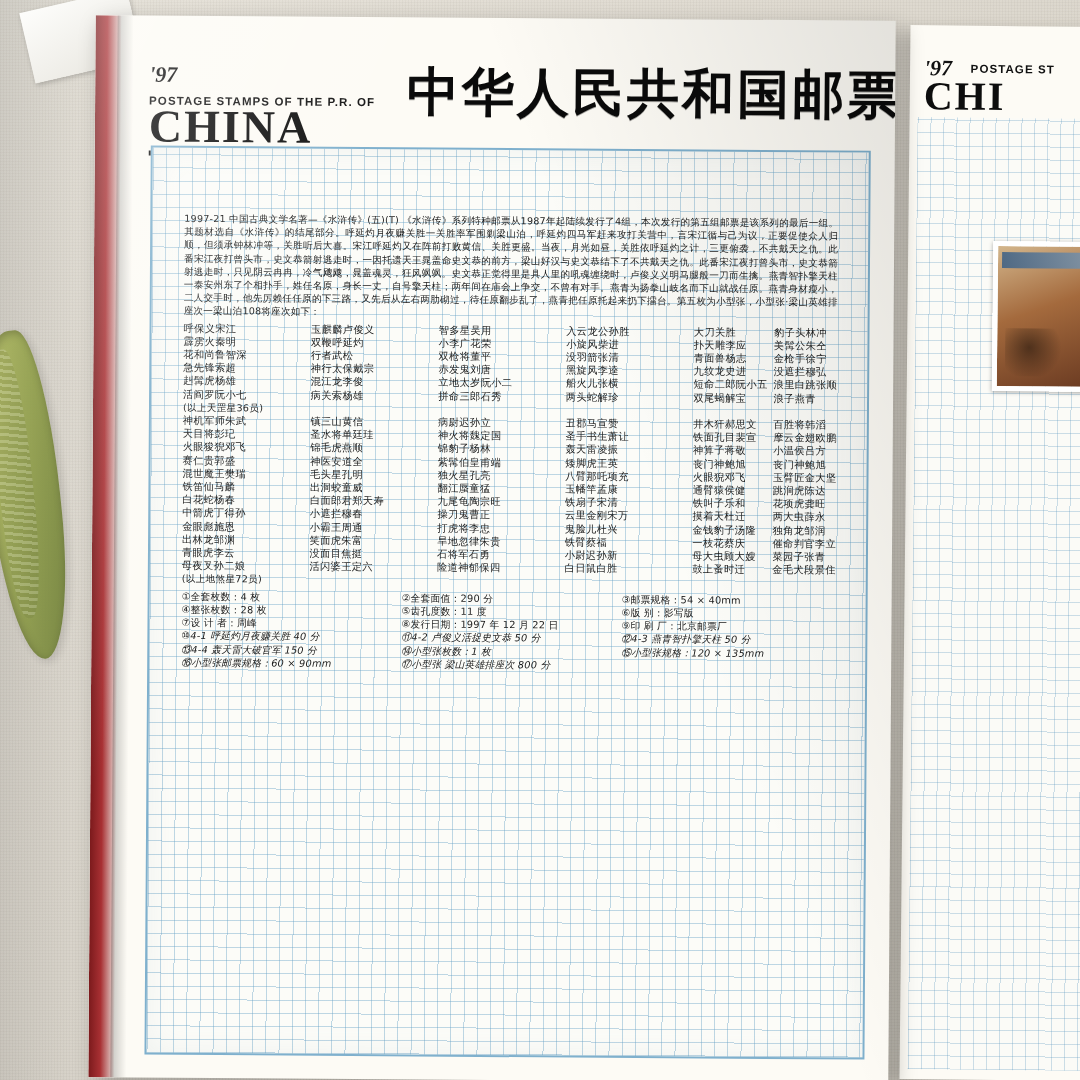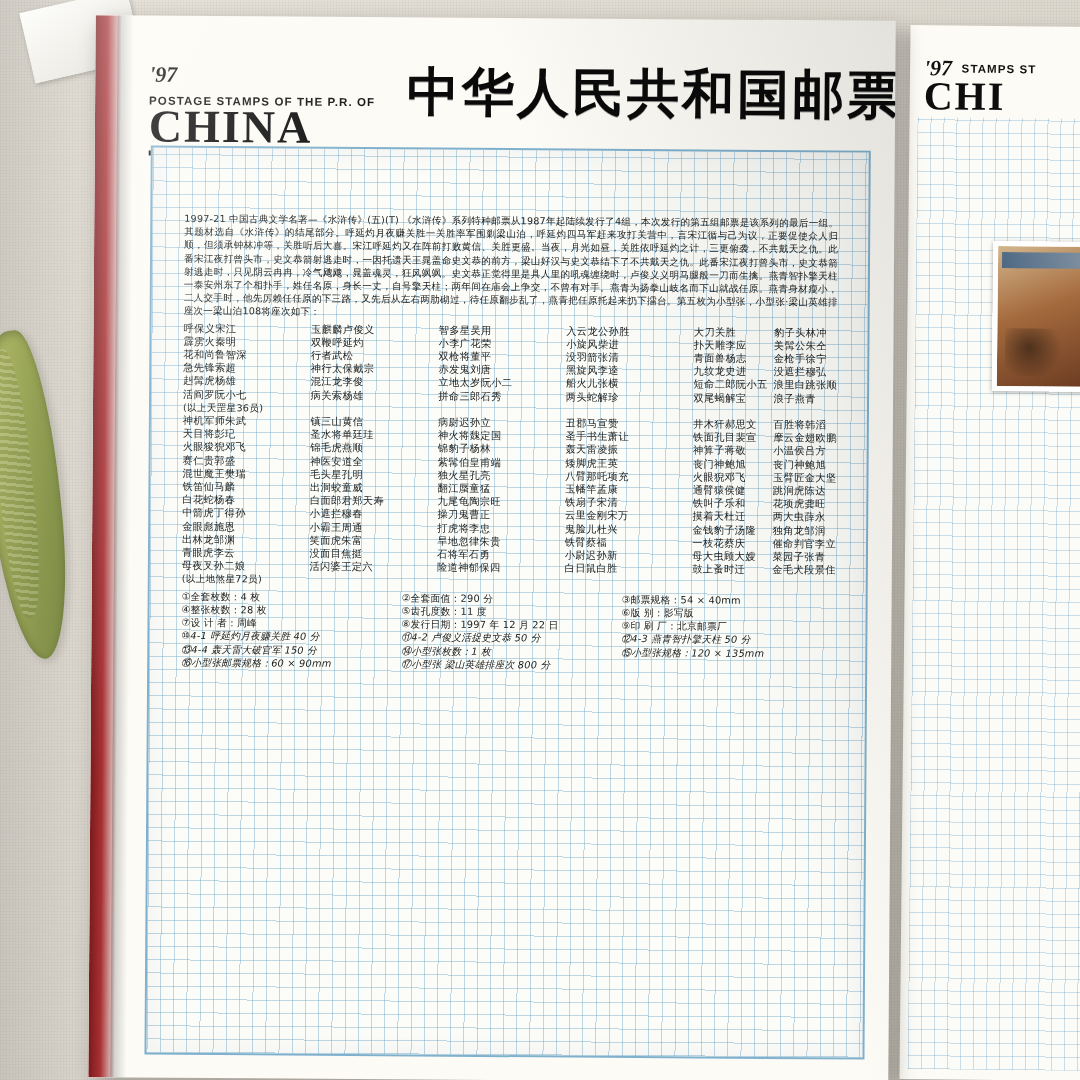--- a/index.html
+++ b/index.html
@@ -88,21 +88,21 @@
     background:radial-gradient(circle at 40% 40%, rgba(0,0,0,.45), rgba(0,0,0,0) 70%);
   }
   
   .header{
     position:absolute;left:54px;top:42px;width:720px;height:72px;
   }
   .hdr-left{position:absolute;left:0;top:4px;width:250px;}
   .hdr-97{
     font-family:"Liberation Serif", serif;
     font-weight:bold;font-style:italic;font-size:22px;color:#111;
-    display:inline-block;vertical-align:top;margin-right:5px;
+    display:inline-block;vertical-align:top;margin-right:14px;
   }
   .hdr-sub{
     display:inline-block;font-size:11.5px;letter-spacing:1.1px;color:#111;
     font-weight:bold;padding-top:7px;
   }
   .hdr-china{
     font-family:"Liberation Serif", serif;
     font-weight:bold;font-size:46px;letter-spacing:2px;color:#0d0d0d;
     line-height:.95;margin-top:-4px;
   }
@@ -165,21 +165,21 @@
 <body>
 
 <div class="desk"></div>
 <div class="desk-shadow"></div>
 <div class="green-orn"></div>
 <div class="paper-scrap"></div>
 
 <div class="book2">
   <div style="position:absolute;left:14px;top:30px;">
     <span class="hdr-97">'97</span>
-    <span class="hdr-sub">STAMPS ST</span>
+    <span class="hdr-sub">POSTAGE ST</span>
     <div class="hdr-china" style="font-size:40px;">CHI</div>
   </div>
   <div class="page2-grid"></div>
   <div class="stamp2"></div>
 </div>
 
 <div class="book">
   <div class="spine"></div>
   <div class="spine-dark"></div>
 

